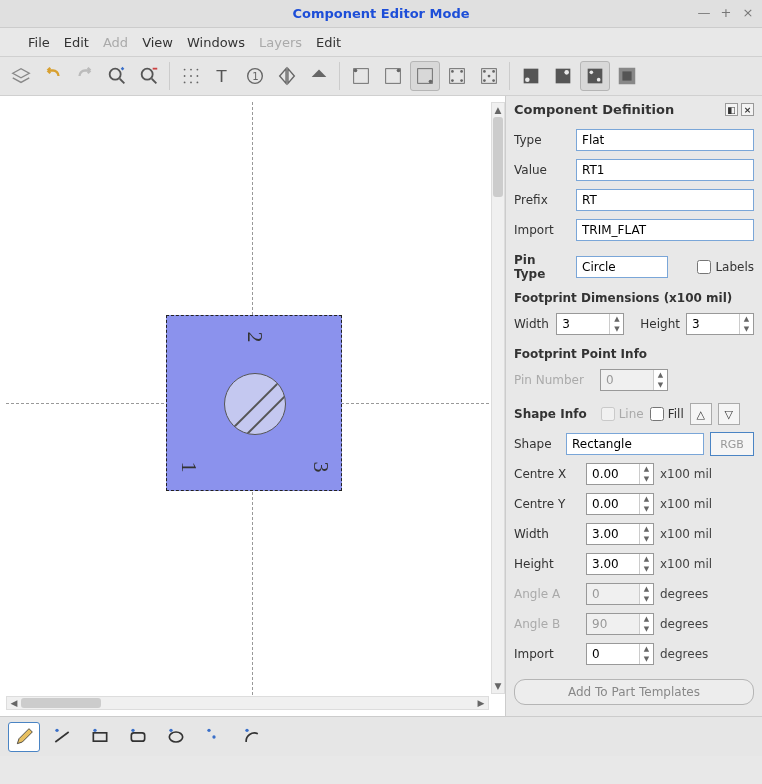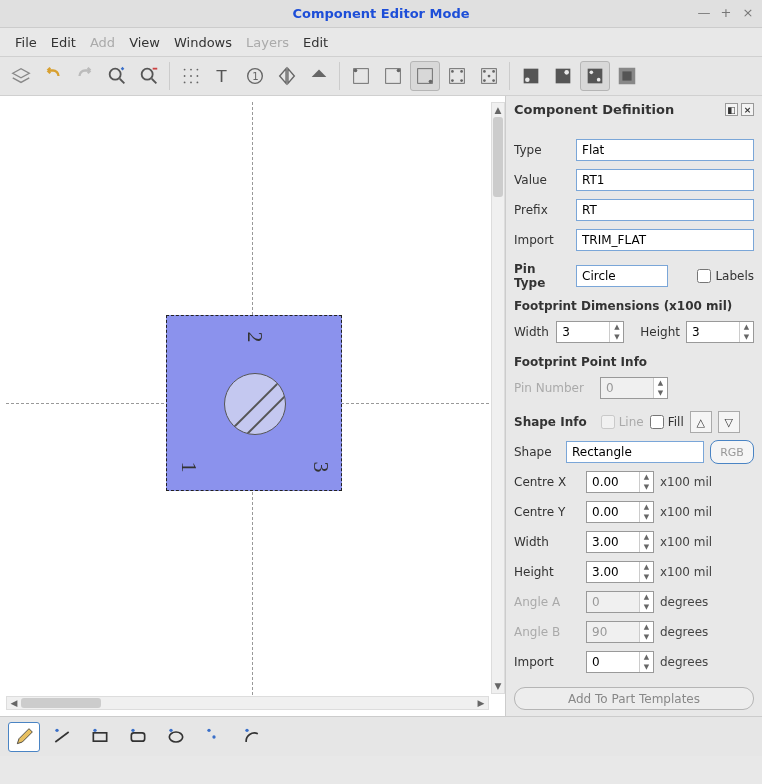--- a/index.html
+++ b/index.html
@@ -5,21 +5,21 @@
 * { box-sizing: border-box; margin: 0; padding: 0; font-family: "DejaVu Sans", "Liberation Sans", sans-serif; }
 body { background: #e8e8e8; width: 762px; height: 784px; overflow: hidden; font-size: 12px; color: #333; }
 
 
 .titlebar { height: 28px; background: #e0e0e0; display: flex; align-items: center; justify-content: center; position: relative; border-bottom: 1px solid #ccc; }
 .titlebar .title { font-weight: bold; color: #1d4ed8; font-size: 13px; }
 .titlebar .win-controls { position: absolute; right: 6px; top: 4px; display: flex; gap: 6px; }
 .titlebar .win-controls span { width: 16px; height: 16px; display: flex; align-items: center; justify-content: center; color: #777; cursor: pointer; font-size: 13px; }
 
 
-.menubar { height: 28px; display: flex; align-items: center; padding: 0 15px; gap: 14px; font-size: 13px; }
+.menubar { height: 28px; display: flex; align-items: center; padding: 0 28px; gap: 14px; font-size: 13px; }
 .menubar .menu-item { color: #333; cursor: pointer; }
 .menubar .menu-item.disabled { color: #aaa; cursor: default; }
 
 
 .toolbar { height: 40px; border-top: 1px solid #d0d0d0; border-bottom: 1px solid #d0d0d0; background: #e6e6e6; display: flex; align-items: center; padding: 0 6px; gap: 2px; }
 .toolbar .tb-sep { width: 2px; height: 28px; border-left: 1px solid #ccc; margin: 0 3px; }
 .toolbar .tb-btn { width: 30px; height: 30px; display: flex; align-items: center; justify-content: center; border: 1px solid transparent; border-radius: 3px; cursor: pointer; }
 .toolbar .tb-btn.active { background: #d8d8d8; border-color: #b5b5b5; }
 .toolbar .tb-btn svg { width: 22px; height: 22px; }
 
@@ -41,38 +41,38 @@
 
 .vscroll { position: absolute; right: 0; top: 6px; bottom: 22px; width: 14px; background: #f0f0f0; border: 1px solid #ddd; }
 .vscroll .thumb { position: absolute; left: 1px; right: 1px; top: 14px; height: 80px; background: #ccc; border-radius: 3px; }
 .vscroll .arr { position: absolute; left: 0; right: 0; height: 14px; display:flex; align-items:center; justify-content:center; font-size:9px; color:#666; }
 .hscroll { position: absolute; left: 6px; right: 16px; bottom: 6px; height: 14px; background: #f0f0f0; border: 1px solid #ddd; }
 .hscroll .thumb { position: absolute; top: 1px; bottom: 1px; left: 14px; width: 80px; background: #ccc; border-radius: 3px; }
 .hscroll .arr { position: absolute; top: 0; bottom: 0; width: 14px; display:flex; align-items:center; justify-content:center; font-size:9px; color:#666; }
 
 
 .panel { width: 256px; background: #e8e8e8; padding: 6px 8px; display: flex; flex-direction: column; gap: 4px; font-size: 12px; overflow-y: auto; }
-.panel-header { font-weight: bold; font-size: 13px; display: flex; align-items: center; justify-content: space-between; margin-bottom: 16px; }
+.panel-header { font-weight: bold; font-size: 13px; display: flex; align-items: center; justify-content: space-between; margin-bottom: 6px; }
 .panel-header .hdr-btns { display: flex; gap: 3px; }
 .panel-header .hdr-btns span { width: 13px; height: 13px; border: 1px solid #999; font-size: 9px; display:flex; align-items:center; justify-content:center; cursor:pointer; background:#f4f4f4; }
 .form-row { display: flex; align-items: center; gap: 6px; min-height: 26px; }
 .form-row label { width: 56px; color: #333; }
 .form-row label.disabled { color: #aaa; }
 .form-row input[type=text], .form-row select { flex: 1; height: 22px; border: 1.5px solid #7aa6d8; background: #fff; padding: 0 5px; font-size: 12px; }
 .form-row .spin-wrap { display:flex; align-items:center; border:1px solid #999; background:#fff; height:22px; }
 .form-row .spin-wrap input { border:none; width:52px; height:20px; padding:0 5px; font-size:12px; }
 .form-row .spin-wrap input:disabled { background:#f0f0f0; color:#999; }
 .form-row .spin-wrap .spins { display:flex; flex-direction:column; width:14px; }
 .form-row .spin-wrap .spins span { height:10px; font-size:7px; display:flex; align-items:center; justify-content:center; border-left:1px solid #ccc; cursor:pointer; color:#666; }
 .form-row .unit { color: #444; font-size: 12px; }
 .section-label { font-weight: bold; margin-top: 6px; margin-bottom: 2px; font-size: 12px; }
 .chk { display: flex; align-items: center; gap: 4px; }
 .chk input { width: 14px; height: 14px; }
 .small-btn { width: 22px; height: 22px; border: 1px solid #aaa; background: #f5f5f5; display:flex; align-items:center; justify-content:center; cursor:pointer; font-size:11px; }
-.rgb-btn { width: 44px; height: 24px; border: 1.5px solid #4a84c4; background: #f5f5f5; display:flex; align-items:center; justify-content:center; cursor:pointer; font-size:11px; color:#989898; border-radius:8px;}
+.rgb-btn { width: 44px; height: 24px; border: 1.5px solid #4a84c4; background: #f5f5f5; display:flex; align-items:center; justify-content:center; cursor:pointer; font-size:11px; color:#989898; border-radius:0;}
 .add-btn { height: 26px; border: 1px solid #b5b5b5; background: #ededed; border-radius:11px; color:#888; font-size:12px; margin-top:8px; cursor:pointer; }
 
 
 .bottombar { height: 40px; border-top: 1px solid #ccc; background: #e6e6e6; display:flex; align-items:center; padding:0 8px; gap:6px; }
 .bottombar .tb-btn { width: 32px; height: 30px; display:flex; align-items:center; justify-content:center; border:1px solid transparent; border-radius:3px; cursor:pointer; }
 .bottombar .tb-btn.active { background:#fff; border:1px solid #4a84c4; }
 .bottombar svg { width:24px; height:20px; }
 
 select { appearance: none; background-image: linear-gradient(45deg, transparent 50%, #555 50%), linear-gradient(135deg, #555 50%, transparent 50%); background-position: calc(100% - 12px) 9px, calc(100% - 7px) 9px; background-size: 5px 5px, 5px 5px; background-repeat: no-repeat; padding-right: 22px; }
 </style>

